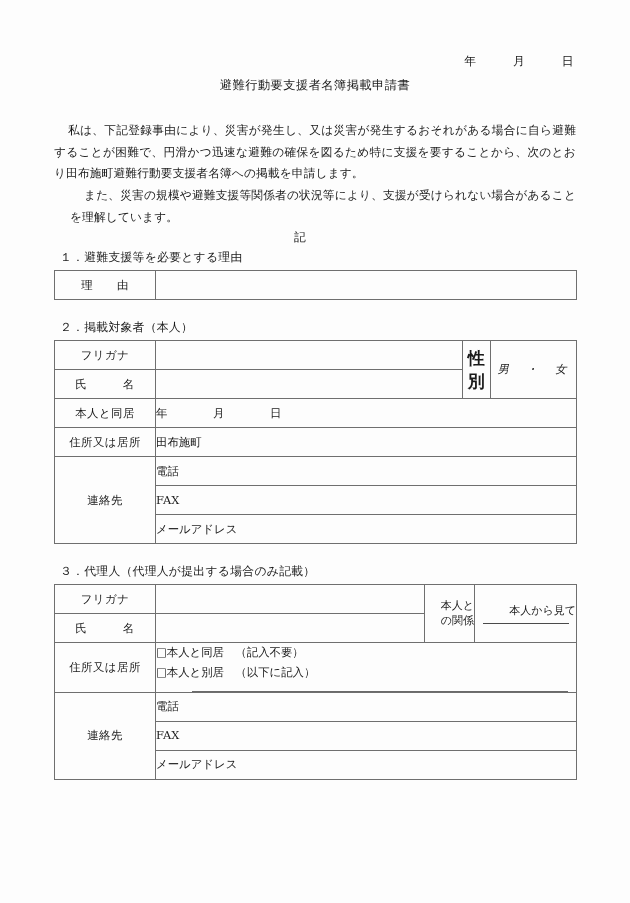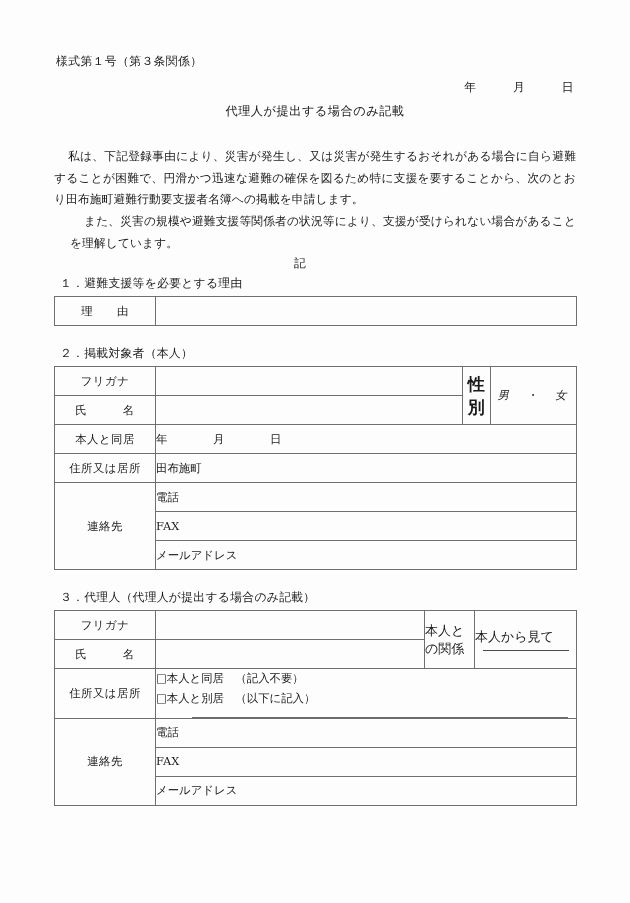--- a/index.html
+++ b/index.html
@@ -116,23 +116,23 @@
     font-weight: bold;
   }
   .tall { height: 56px; }
   .reason-box { height: 48px; }
 
   .dateflds { white-space: pre; padding-left: 96px; }
 
   .mf { letter-spacing: 3px; font-style: italic; }
 
   .rel-head {
-    text-align: left;
+    text-align: right;
     line-height: 1.45;
-    font-size: 13px;
+    font-size: 11px;
   }
   .rel-underline {
     display: block;
     width: 86px;
     margin: 3px auto 0 auto;
     border-bottom: 1px solid #4a4a4a;
     height: 1px;
   }
 
   .chk-cell {
@@ -150,23 +150,22 @@
     border-bottom: 1px solid #6a6a6a;
     height: 1px;
   }
 </style>
 </head>
 <body>
 
 <div class="page">
   <div class="inner">
 
-    <div class="form-no">様式第１号（第３条関係）</div>
     <div class="date-line">年　　　月　　　日</div>
-    <div class="doc-title">代理人が提出する場合のみ記載</div>
+    <div class="doc-title">避難行動要支援者名簿掲載申請書</div>
 
     <p class="para indent">私は、下記登録事由により、災害が発生し、又は災害が発生するおそれがある場合に自ら避難することが困難で、円滑かつ迅速な避難の確保を図るため特に支援を要することから、次のとおり田布施町避難行動要支援者名簿への掲載を申請します。</p>
     <p class="para indent">また、災害の規模や避難支援等関係者の状況等により、支援が受けられない場合があることを理解しています。</p>
     <div class="ki">記</div>
 
     <div class="sec-head">１．避難支援等を必要とする理由</div>
     <table class="form">
       <colgroup>
           <col style="width:101px">
           <col style="width:421px">

